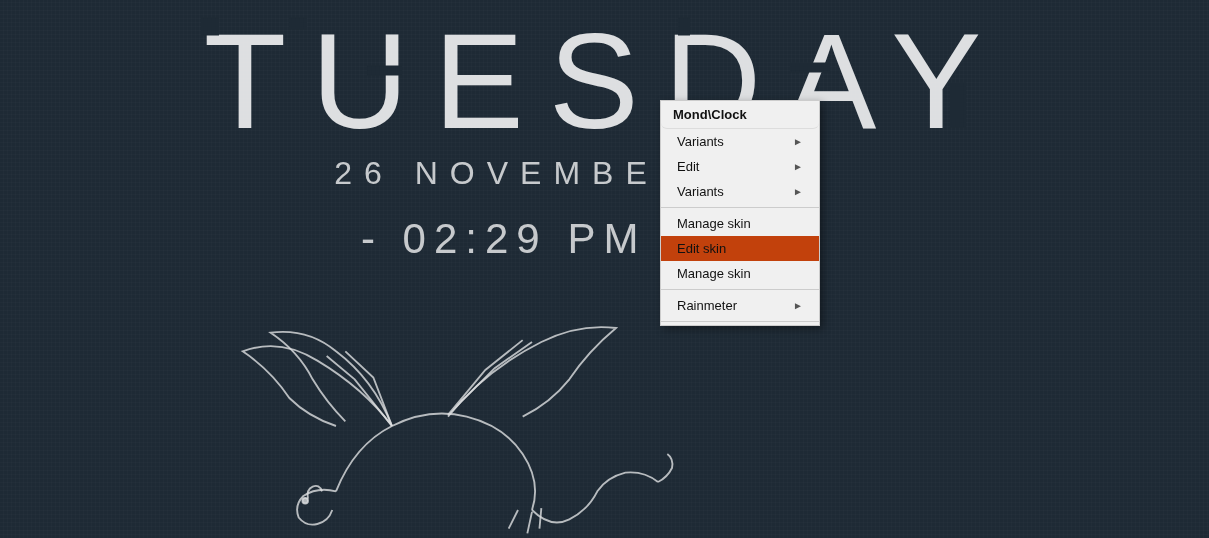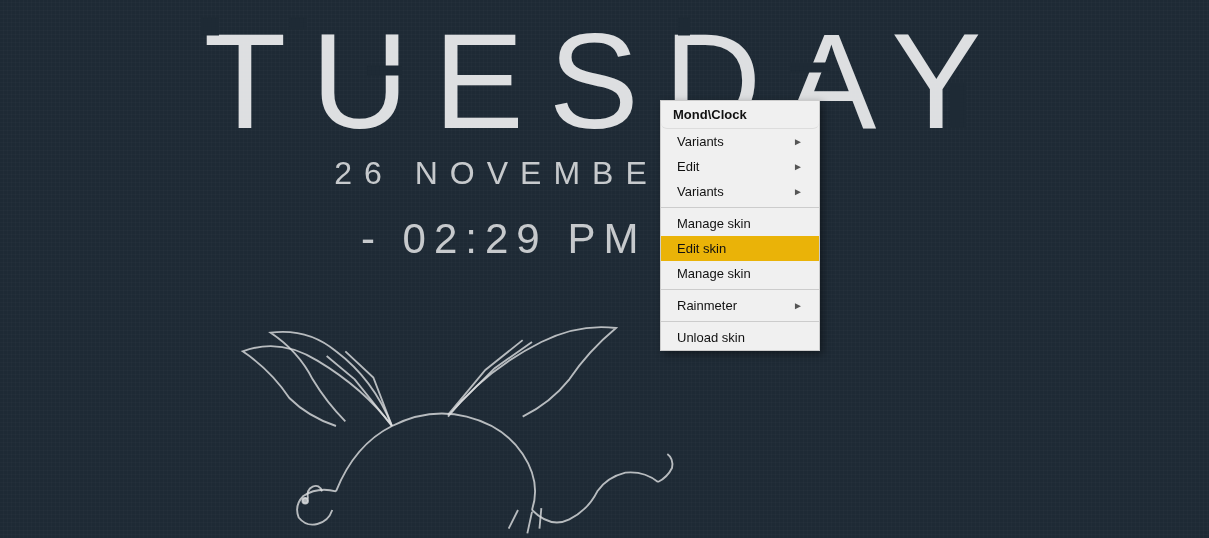--- a/index.html
+++ b/index.html
@@ -175,39 +175,36 @@
   <div class="menu-item">
     <span>Variants</span>
     <span class="menu-arrow">►</span>
   </div>
 
   <hr class="menu-separator">
 
   <div class="menu-item">
     <span>Manage skin</span>
   </div>
-  <div class="menu-item highlighted" style="background:#eab308;">
+  <div class="menu-item highlighted" style="background:#c2410c;">
     <span>Edit skin</span>
   </div>
   <div class="menu-item">
     <span>Manage skin</span>
   </div>
 
   <hr class="menu-separator">
 
   <div class="menu-item">
     <span>Rainmeter</span>
     <span class="menu-arrow">►</span>
   </div>
 
   <hr class="menu-separator">
 
-  <div class="menu-item">
-    <span>Unload skin</span>
-  </div>
 </div>
 
 <div class="dragon-container">
   <svg class="dragon-svg" viewBox="0 0 580 300" xmlns="http://www.w3.org/2000/svg" fill="none">
 
     <g stroke="rgba(255,255,255,0.8)" stroke-width="2" fill="none">
 
       <path d="M200,250 Q220,200 260,180 Q300,160 340,170 Q380,180 400,210 Q420,240 410,270"></path>
 
       <path d="M260,180 Q230,140 180,110 Q140,85 100,100 Q130,120 150,150 Q170,170 200,180"></path>

